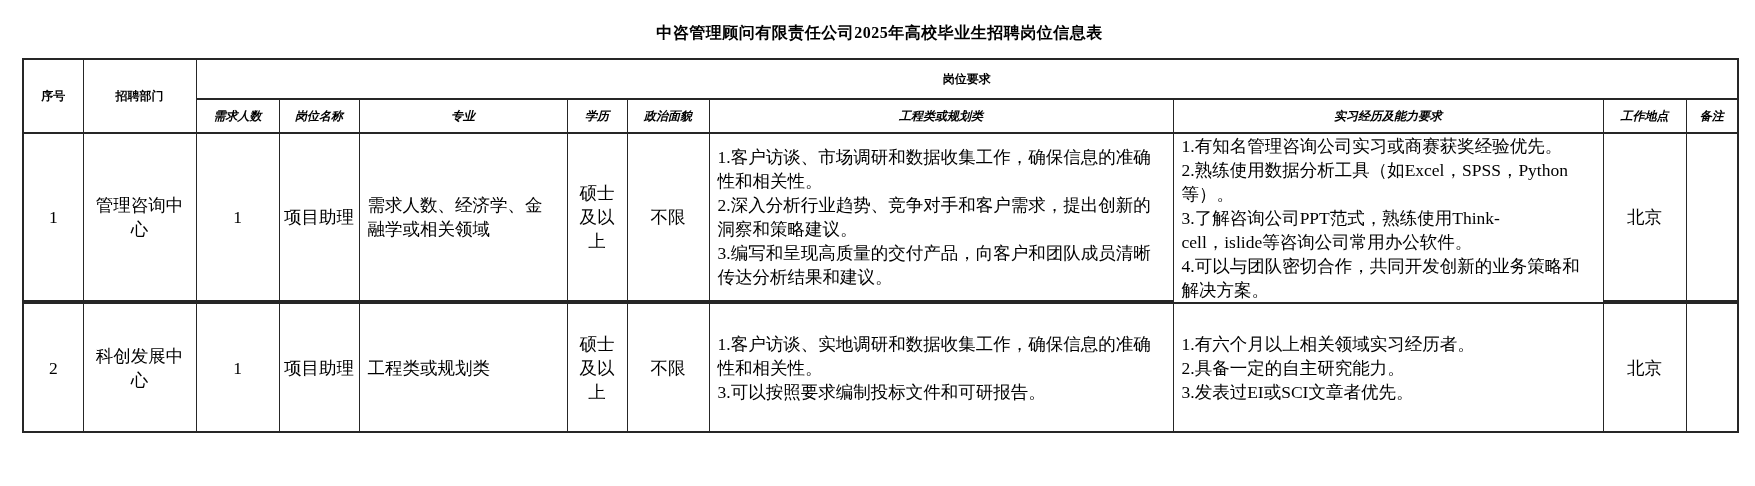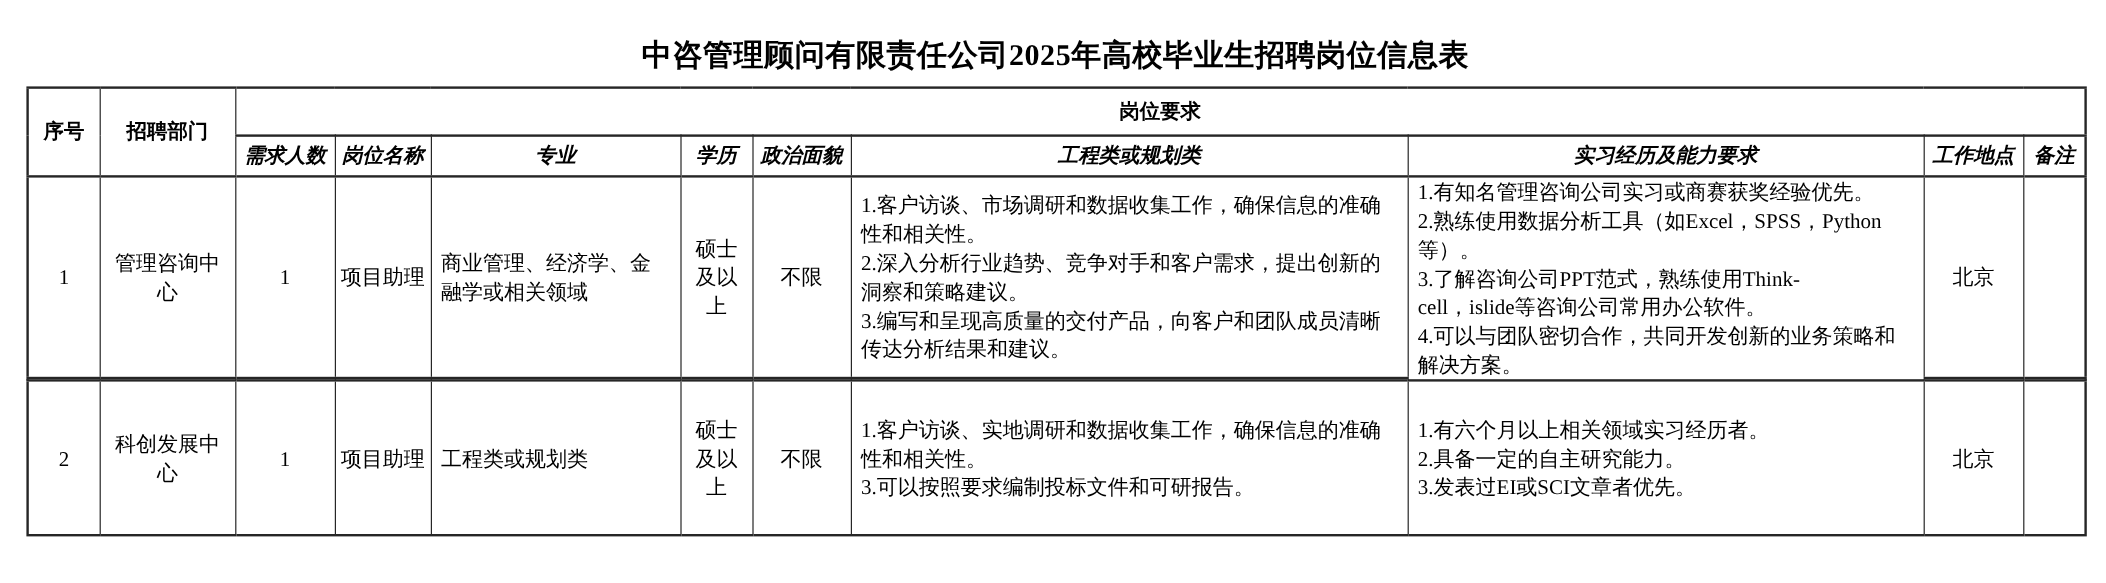--- a/index.html
+++ b/index.html
@@ -14,25 +14,25 @@
     width: 1755px;
     height: 486px;
     background: #ffffff;
     overflow: hidden;
   }
   .sheet {
     width: 1715px;
     margin-left: 22px;
   }
   .doc-title {
-    padding-top: 32px;
+    padding-top: 18px;
     height: 30px;
     line-height: 30px;
     text-align: center;
-    font-size: 25px;
+    font-size: 16px;
     font-weight: bold;
     letter-spacing: 0.5px;
     margin-bottom: 10px;
   }
   table.job-table {
     border-collapse: collapse;
     table-layout: fixed;
     width: 1715px;
     border: 2px solid #262626;
   }
@@ -43,21 +43,21 @@
     border-bottom: 2px solid #262626;
     text-align: center;
     vertical-align: middle;
     padding: 0 2px;
     font-size: 17.5px;
     line-height: 24px;
     overflow: hidden;
   }
   .job-table th {
     font-weight: bold;
-    font-size: 17px;
+    font-size: 12px;
   }
   .r-h1 { height: 40px; }
   .r-h2 { height: 34px; font-style: italic; }
   .r-d1 { height: 160px; }
   .r-sp { height: 2px; }
   .r-sp td { padding: 0; }
   .r-d2 { height: 129px; }
   td.cell-text {
     text-align: left;
     white-space: pre-line;
@@ -107,21 +107,21 @@
           <th>备注</th>
         </tr>
       </thead>
 
       <tbody>
         <tr class="r-d1">
           <td>1</td>
           <td class="cell-dept">管理咨询中心</td>
           <td>1</td>
           <td>项目助理</td>
-          <td class="cell-text">商业管理、经济学、金融学或相关领域</td>
+          <td class="cell-text">需求人数、经济学、金融学或相关领域</td>
           <td class="cell-edu">硕士及以上</td>
           <td>不限</td>
           <td class="cell-text">1.客户访谈、市场调研和数据收集工作，确保信息的准确性和相关性。
 2.深入分析行业趋势、竞争对手和客户需求，提出创新的洞察和策略建议。
 3.编写和呈现高质量的交付产品，向客户和团队成员清晰传达分析结果和建议。</td>
           <td class="cell-text" rowspan="2">1.有知名管理咨询公司实习或商赛获奖经验优先。
 2.熟练使用数据分析工具（如Excel，SPSS，Python等）。
 3.了解咨询公司PPT范式，熟练使用Think-
 cell，islide等咨询公司常用办公软件。
 4.可以与团队密切合作，共同开发创新的业务策略和解决方案。</td>

